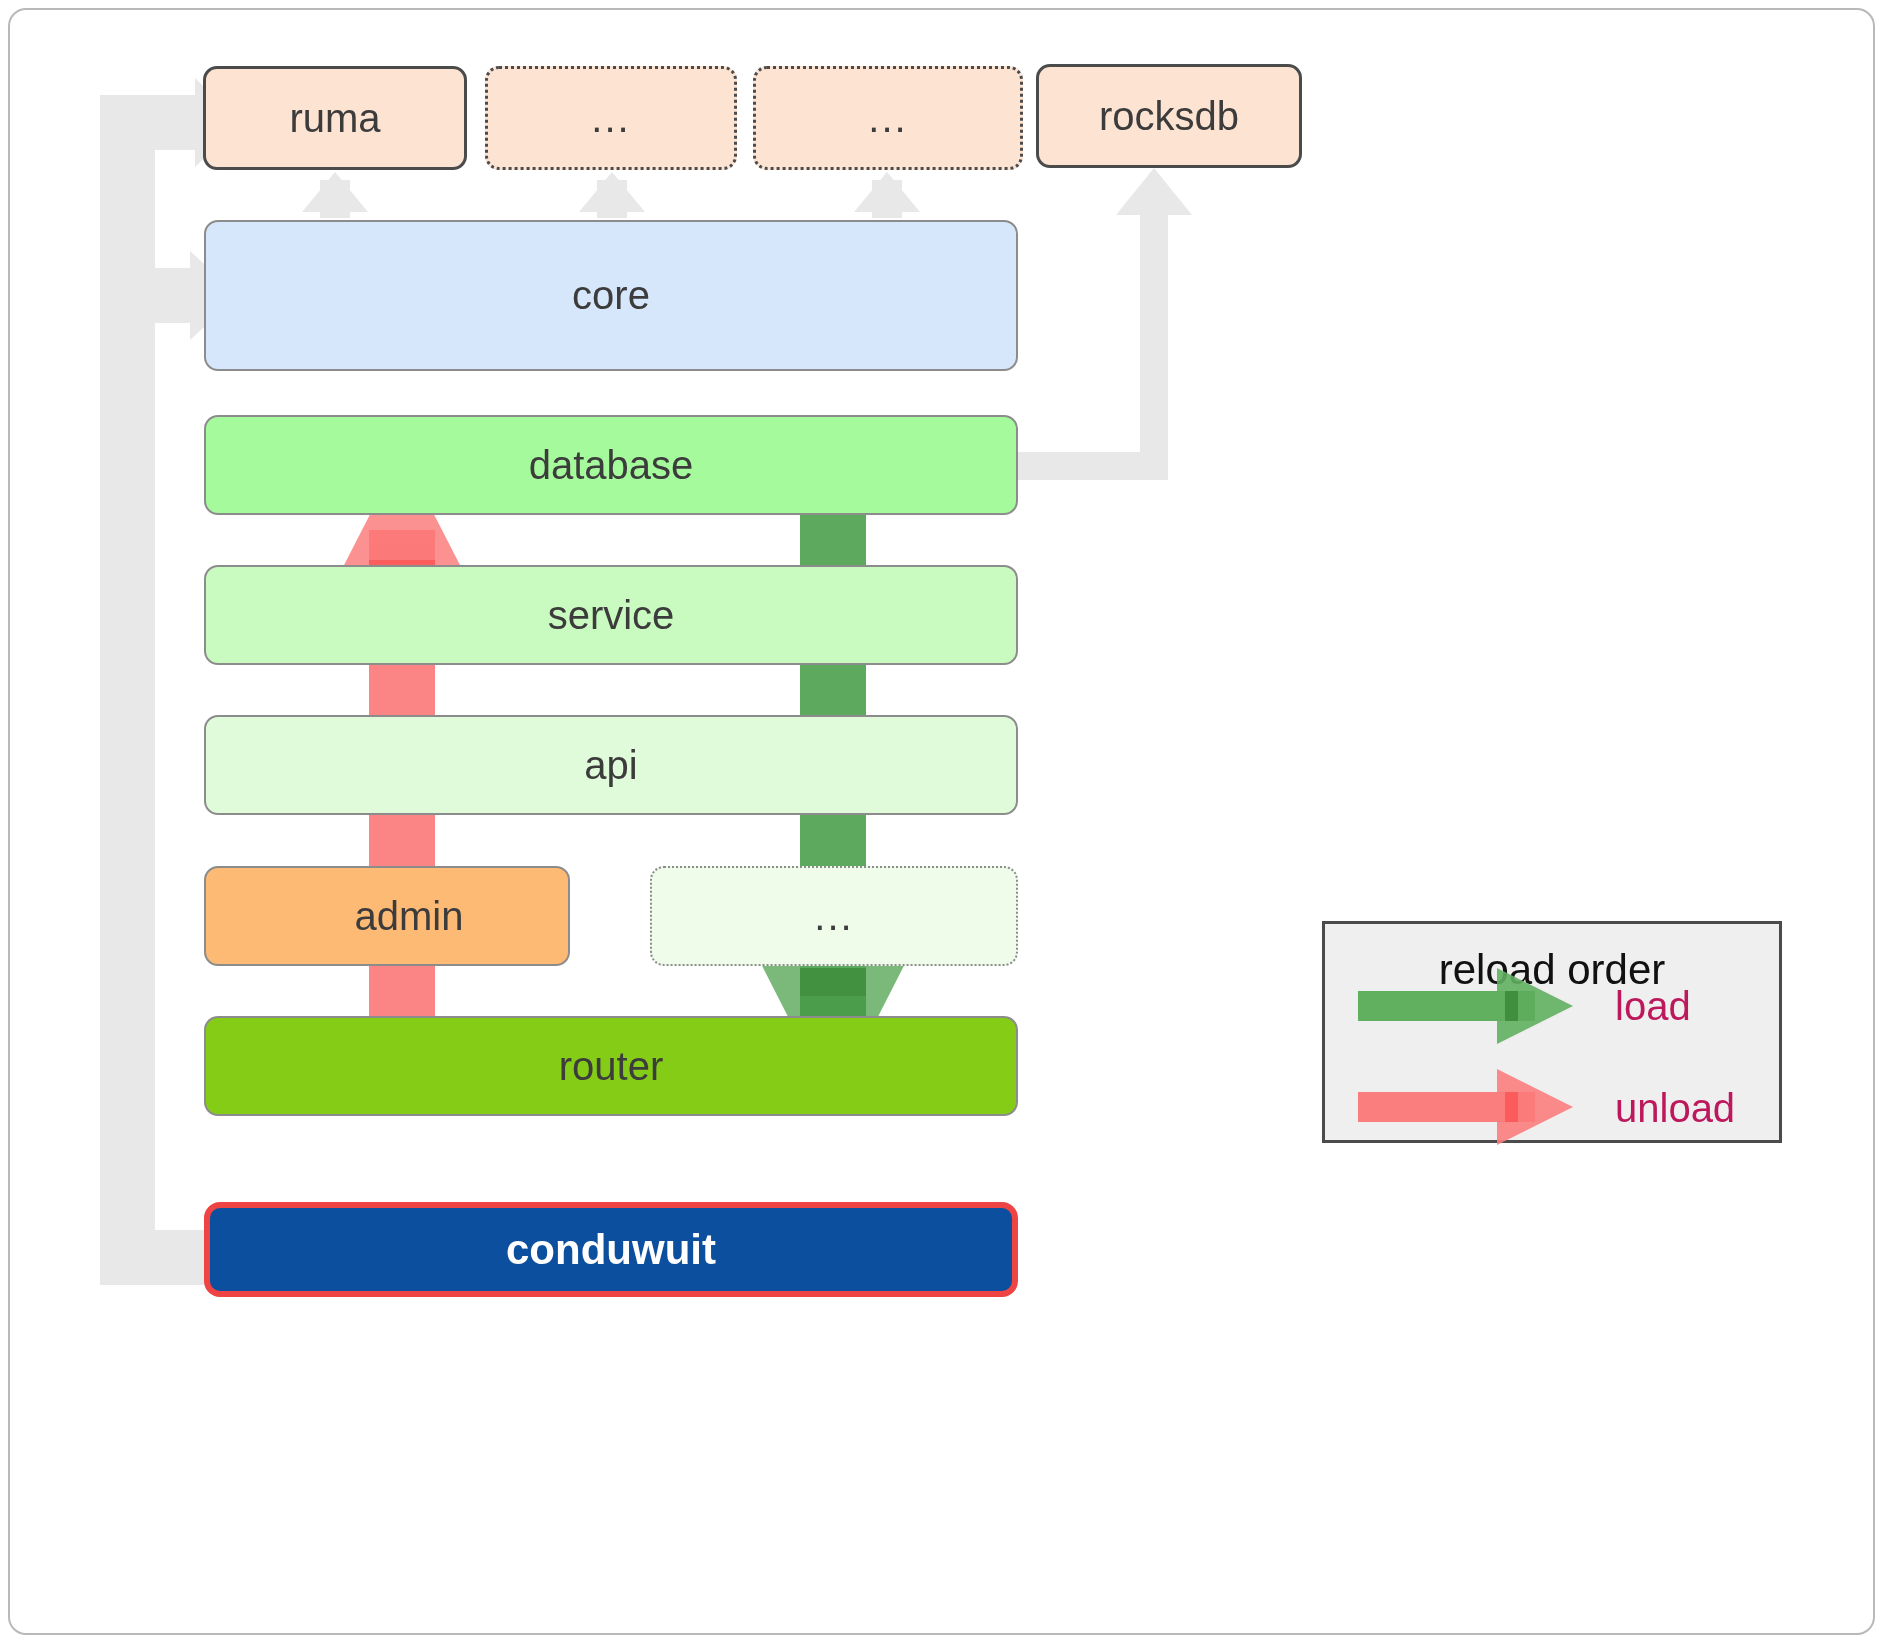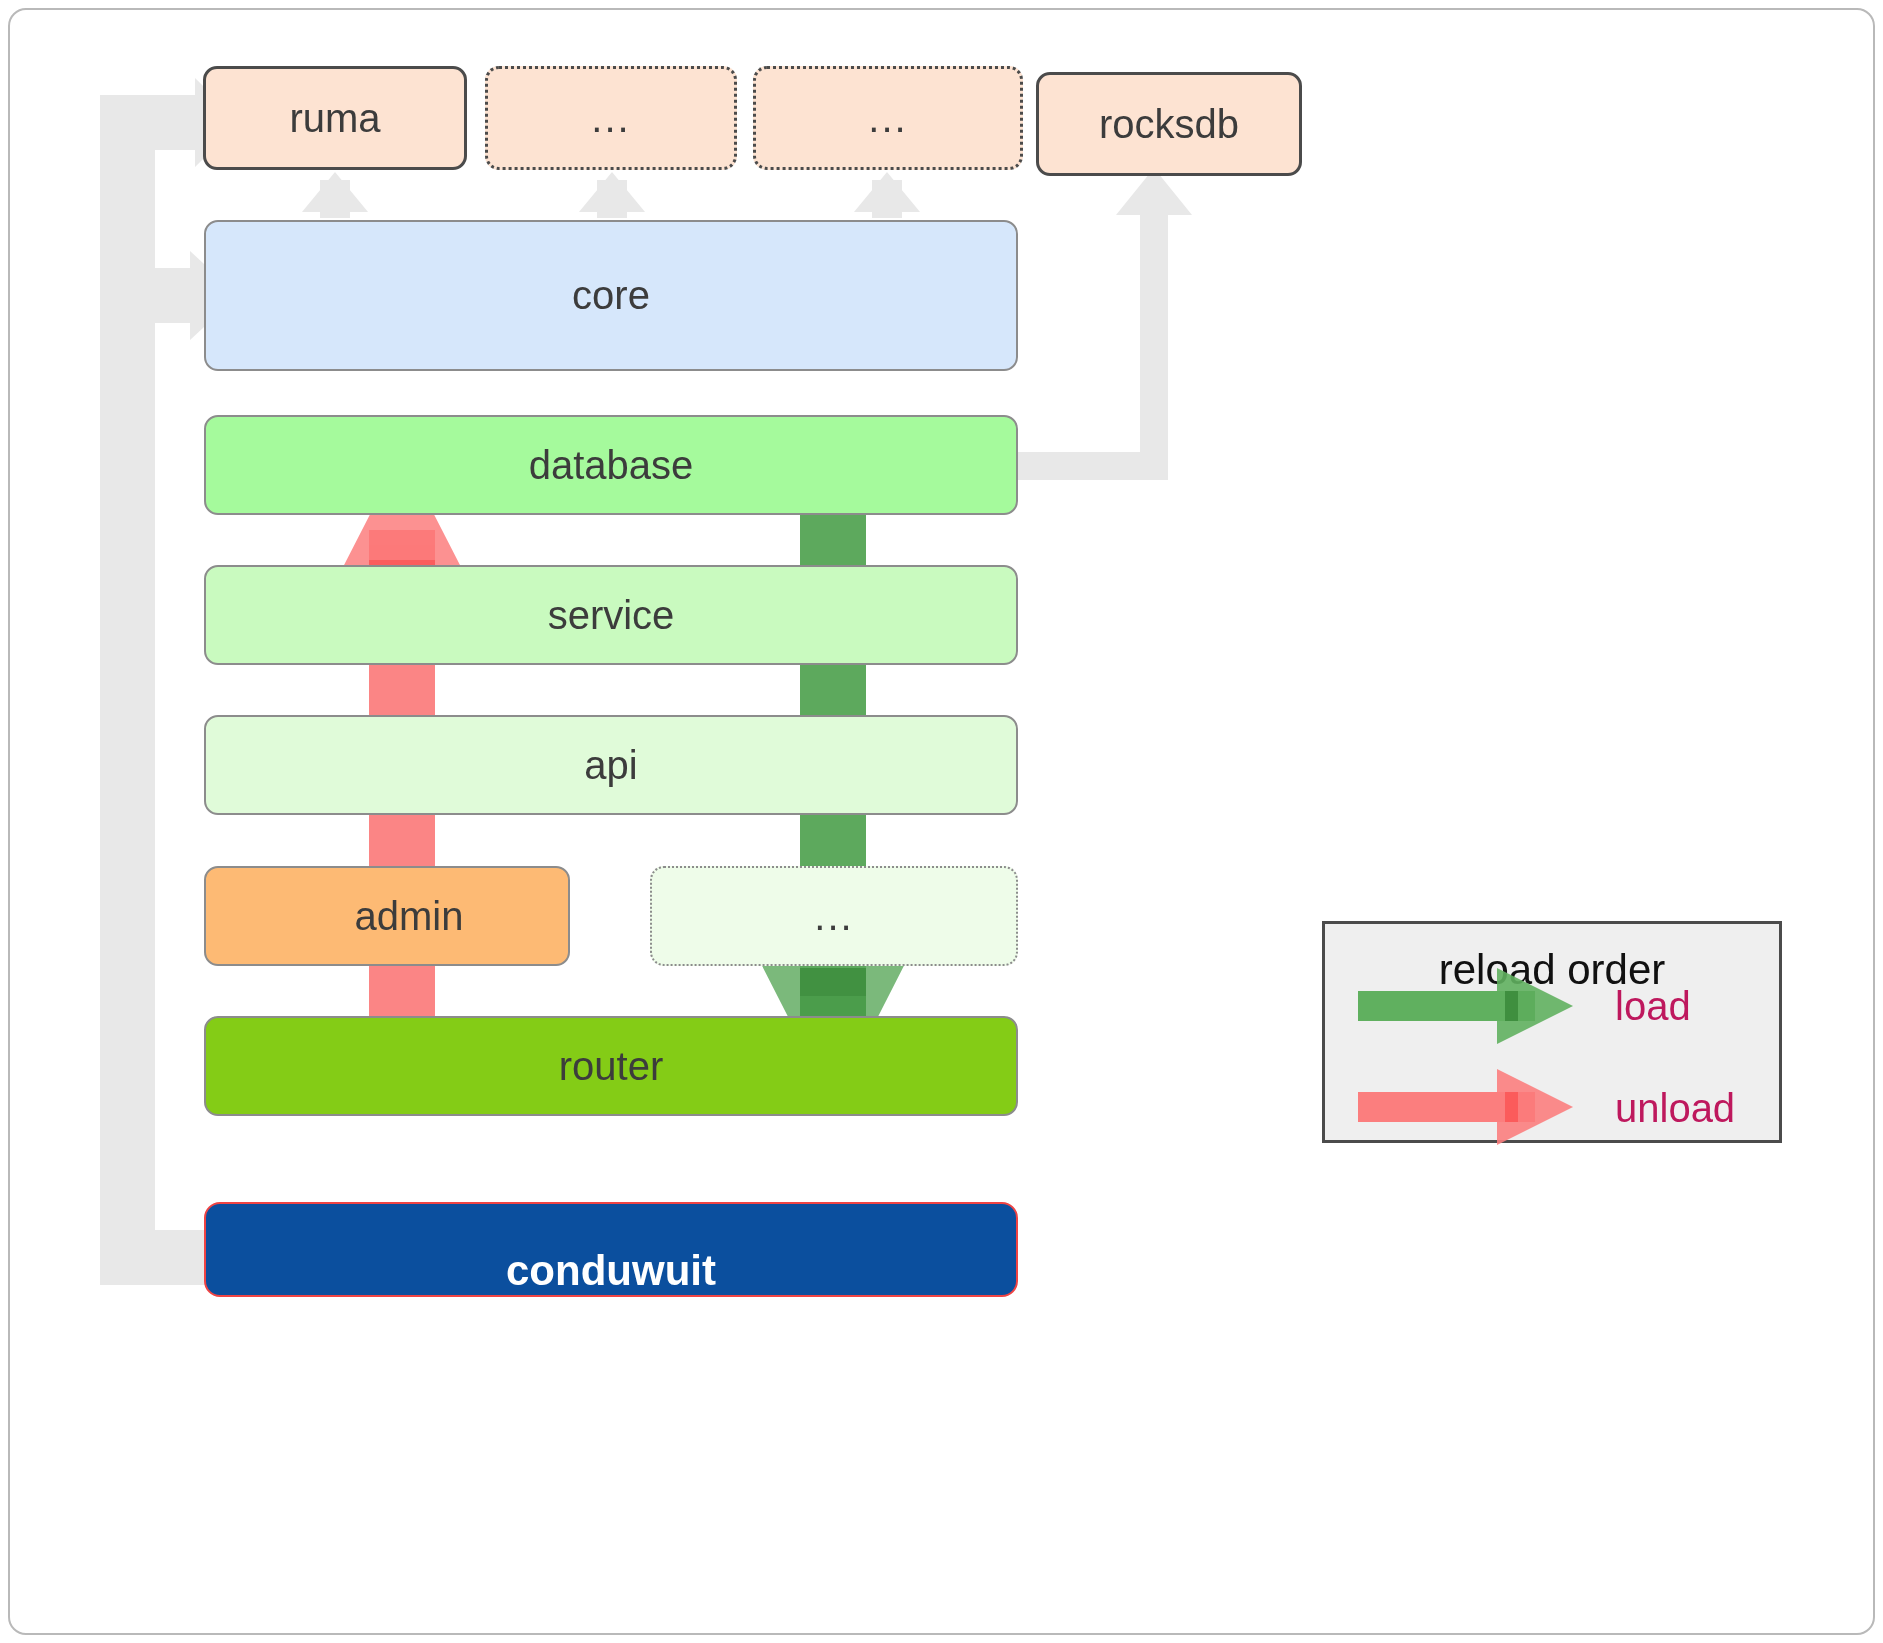--- a/index.html
+++ b/index.html
@@ -17,22 +17,22 @@
   .dep{background:#fde3d2;border:3px solid #4b4b4b;font-size:40px;}
   .dep.dotted{border:3px dotted #4b4b4b;}
 
   
   .layer{border:2px solid #8c8c8c;font-size:40px;text-align:center;}
   .layer.dotted{border:2px dotted #8c8c8c;}
 
   .ellipsis{letter-spacing:2px;font-size:40px;line-height:0.6;}
 
   
-  .conduwuit{background:#0b4f9e;border:2px solid #ef4444;color:#ffffff;
-             font-size:42px;font-weight:bold;border-radius:16px;align-items:flex-end;}
+  .conduwuit{background:#0b4f9e;border:6px solid #ef4444;color:#ffffff;
+             font-size:42px;font-weight:bold;border-radius:16px;}
 
   
   .legend{position:absolute;background:#efefef;border:3px solid #4b4b4b;box-sizing:border-box;}
   .legend-title{position:absolute;width:100%;text-align:center;font-size:42px;color:#111;}
   .legend-row-label{position:absolute;font-size:40px;color:#be185d;}
 
   svg.overlay{position:absolute;left:0;top:0;width:1883px;height:1643px;pointer-events:none;}
 </style>
 </head>
 <body>
@@ -85,21 +85,21 @@
   </div>
 
   <div class="node dep dotted" style="left:485px;top:66px;width:252px;height:104px;">
     <span class="lbl ellipsis">...</span>
   </div>
 
   <div class="node dep dotted" style="left:753px;top:66px;width:270px;height:104px;">
     <span class="lbl ellipsis">...</span>
   </div>
 
-  <div class="node dep" style="left:1036px;top:72px;width:266px;height:104px;">
+  <div class="node dep" style="left:1036px;top:64px;width:266px;height:104px;">
     <span class="lbl">rocksdb</span>
   </div>
 
   <div class="node layer" style="left:204px;top:220px;width:814px;height:151px;background:#d6e7fb;">
     <span class="lbl">core</span>
   </div>
 
   <div class="node layer" style="left:204px;top:415px;width:814px;height:100px;background:#a5fa9c;">
     <span class="lbl">database</span>
   </div>

